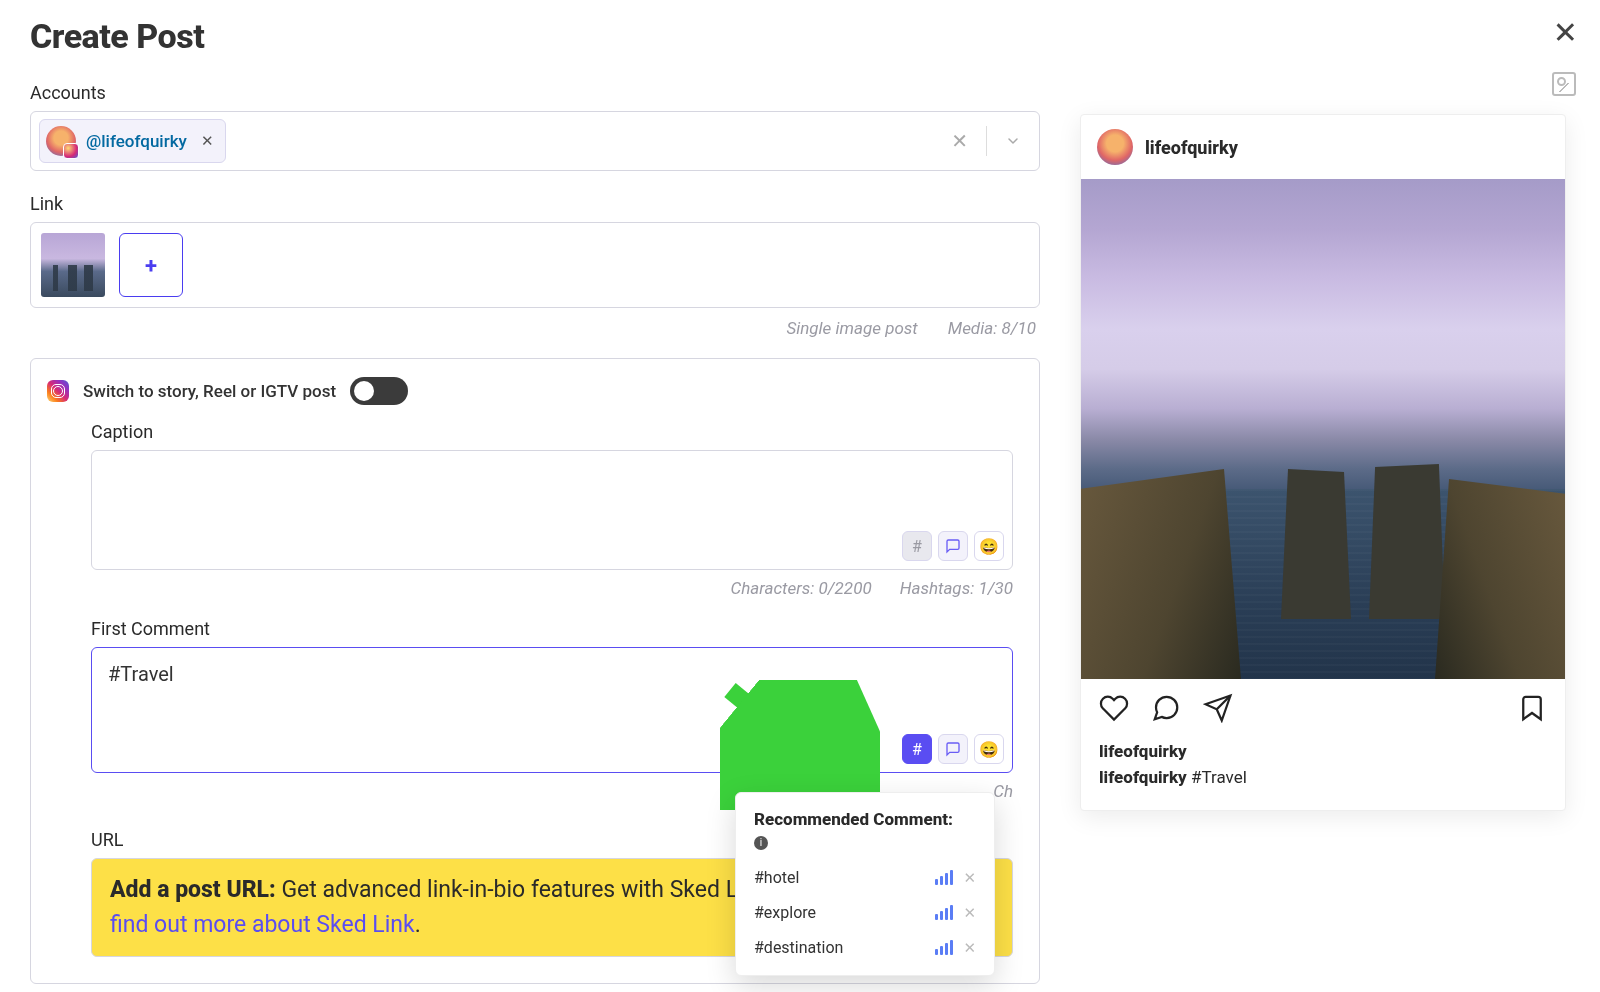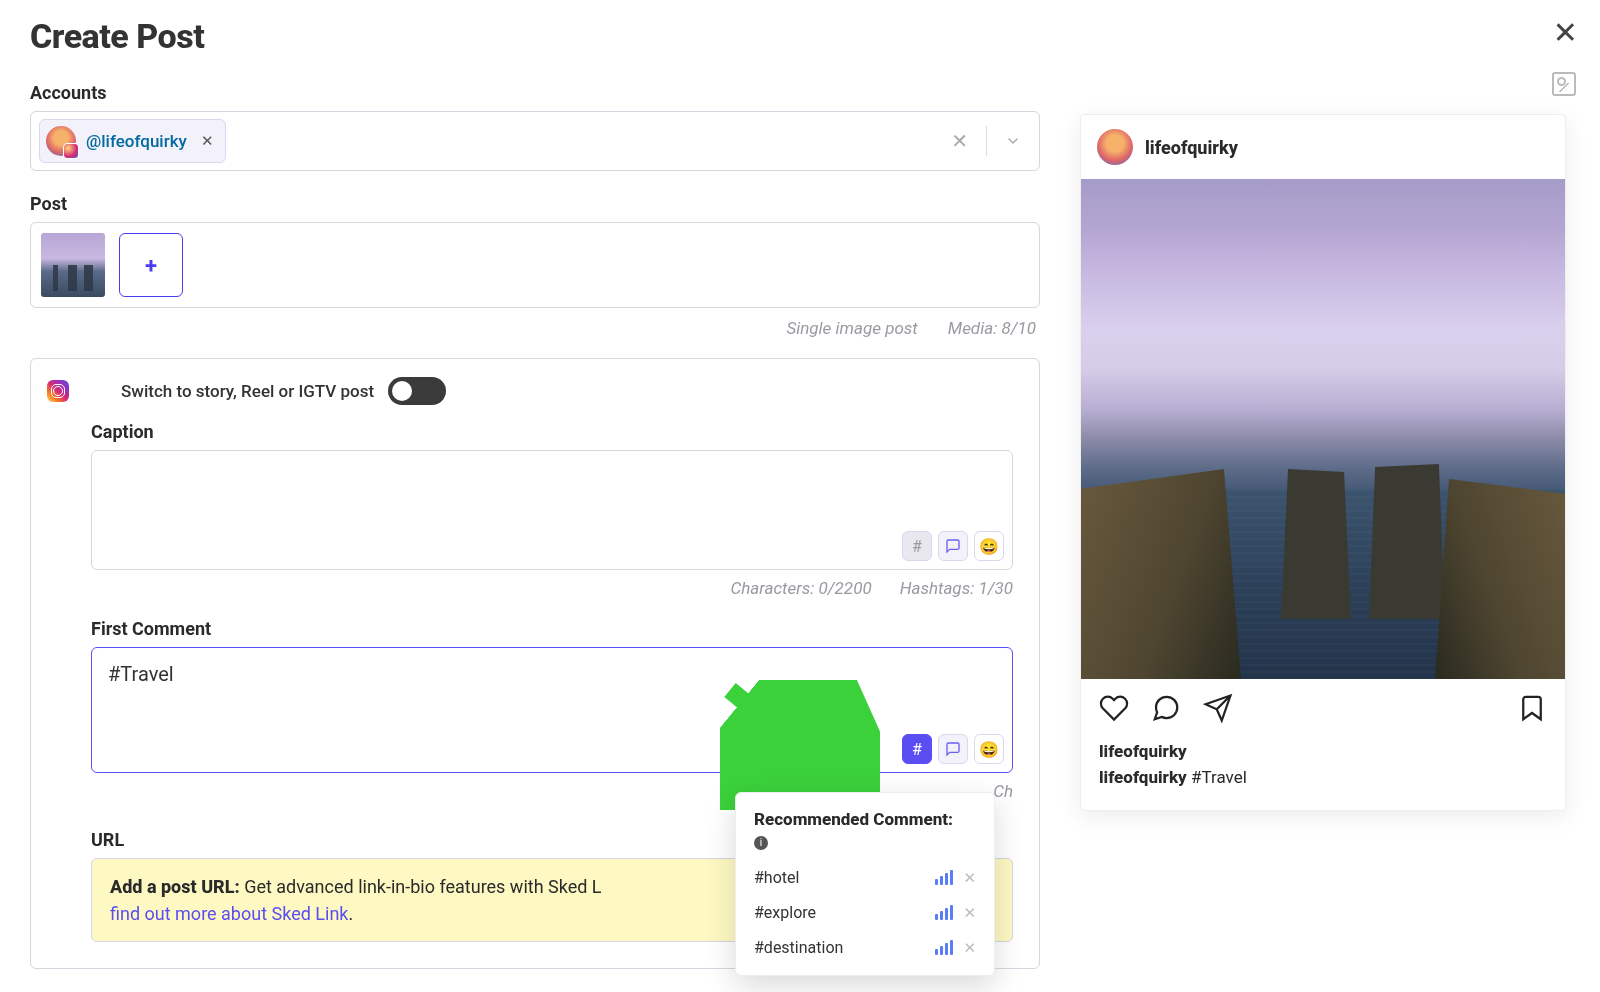--- a/index.html
+++ b/index.html
@@ -49,21 +49,21 @@
     content:''; position:absolute; width:5px; height:5px; border:2px solid #bbb; border-radius:50%; top:3px; left:3px;
   }
   .image-toggle-icon::after {
     content:''; position:absolute; left:2px; right:2px; bottom:2px; height:9px;
     background: linear-gradient(135deg, transparent 45%, #bbb 45%, #bbb 55%, transparent 55%);
   }
 
   
   .section-label {
     font-size: 18px;
-    font-weight: 700;
+    font-weight: 400;
     color: #2a2a2a;
     margin-bottom: 8px;
   }
 
   
   .accounts-box {
     border: 1px solid #d6d6e0;
     border-radius: 6px;
     padding: 7px 8px;
     display: flex;
@@ -139,21 +139,21 @@
   .switch-row {
     display:flex; align-items:center; gap:14px; padding:0 18px 16px 16px;
   }
   .ig-glyph {
     width:22px; height:22px; border-radius:6px;
     background: linear-gradient(45deg, #feda75, #fa7e1e, #d62976, #962fbf, #4f5bd5);
     position:relative;
   }
   .ig-glyph::before{content:'';position:absolute;inset:4px;border:1.5px solid #fff;border-radius:5px;}
   .ig-glyph::after{content:'';position:absolute;top:50%;left:50%;width:8px;height:8px;border:1.5px solid #fff;border-radius:50%;transform:translate(-50%,-50%);}
-  .switch-label{font-size:17px;color:#333;font-weight:500;margin-left:38px;}
+  .switch-label{font-size:17px;color:#333;font-weight:500;}
   .toggle {
     width:58px; height:28px; border-radius:14px; background:#3b3b3b; position:relative; cursor:pointer;
   }
   .toggle::after{
     content:''; position:absolute; left:4px; top:4px; width:20px; height:20px; background:#fff; border-radius:50%;
   }
   .inner-pad { padding: 0 26px 26px 60px; }
 
   .caption-box, .comment-box {
     border:1px solid #d6d6e0; border-radius:6px; min-height:120px;
@@ -176,22 +176,22 @@
   }
   .comment-text {
     padding:14px 16px; font-size:20px; color:#333;
   }
   .comment-meta {
     text-align:right; color:#9a9aa3; font-style:italic; font-size:17px;
     margin:8px 0 28px;
   }
 
   .url-box {
-    border:1px solid #d6d6e0; border-radius:6px; padding:14px 18px; font-size:18px; line-height:1.5;
-    background:#fef9c3;
+    border:1px solid #d6d6e0; border-radius:6px; padding:14px 18px; font-size:23px; line-height:1.5;
+    background:#fde047;
   }
   .url-box b{font-weight:800;}
   .url-link{ color:#5a4df2; cursor:pointer; }
 
   
   .arrow {
     position:absolute; left:720px; top:680px; pointer-events:none;
   }
   .arrow svg{width:160px;height:130px;}
 
@@ -298,21 +298,21 @@
         <span class="accounts-clear">✕</span>
         <span class="accounts-divider"></span>
         <span class="accounts-chevron">
           <svg viewBox="0 0 24 24">
               <path d="M6 9l6 6 6-6" fill="none" stroke="#aaa" stroke-width="2.2" stroke-linecap="round" stroke-linejoin="round"></path>
             </svg>
         </span>
       </div>
     </div>
 
-    <div class="section-label">Post</div>
+    <div class="section-label">Link</div>
     <div class="media-box">
       <div class="media-thumb"></div>
       <div class="media-add">+</div>
     </div>
     <div class="media-meta">
       <span>Single image post</span>
       <span>Media: 8/10</span>
     </div>
 
     <div class="caption-card">

